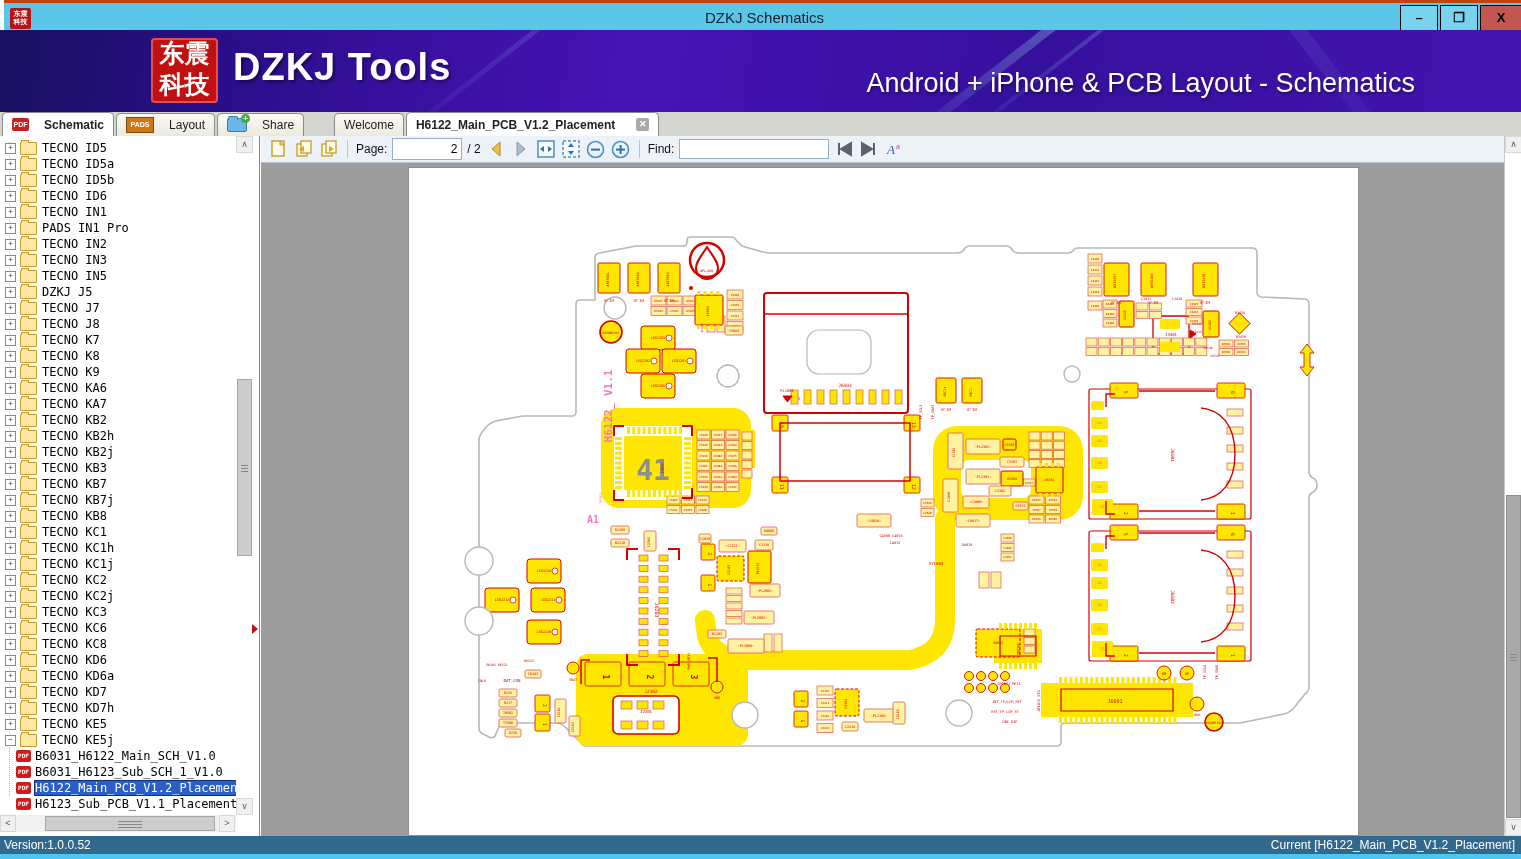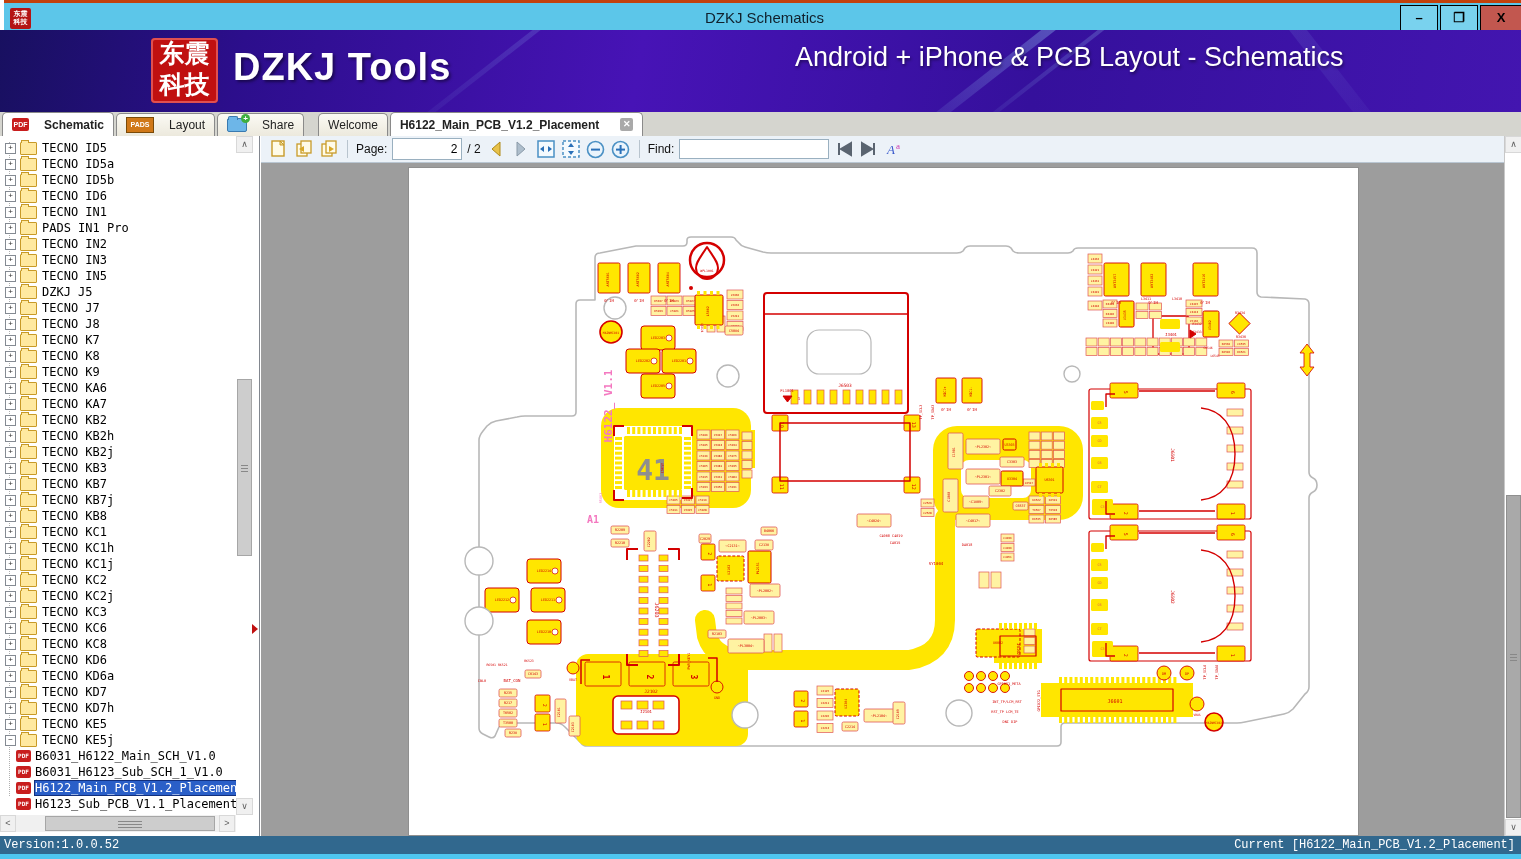--- a/index.html
+++ b/index.html
@@ -20,29 +20,29 @@
           background:linear-gradient(100deg,#181060 0%,#2c0e8c 16%,#4713b6 42%,#35109c 68%,#4315b0 100%)}
   .streak{position:absolute;background:linear-gradient(rgba(160,220,255,.35),rgba(160,220,255,.02));
           width:9px;height:220px;transform:rotate(52deg);top:-60px}
   .streak.s1{left:980px}.streak.s2{left:1035px;width:4px;opacity:.7}.streak.s3{left:470px;width:5px;opacity:.5}
   .streak.s4{left:1330px;width:14px;opacity:.35;transform:rotate(-38deg)}
   .logo-box{position:absolute;left:151px;top:8px;width:67px;height:65px;background:#c01010;border-radius:4px;
             color:#fff;font-weight:bold;font-size:25px;line-height:31px;text-align:center;
             box-shadow:inset 0 0 0 2px #e05050}
   .brand{position:absolute;left:233px;top:16px;color:#fff;font-size:38px;font-weight:bold;letter-spacing:1px;
          text-shadow:2px 2px 3px rgba(0,0,0,.45)}
-  .tagline{position:absolute;left:795px;width:620px;top:12px;color:#fff;font-size:27px;text-align:left;
+  .tagline{position:absolute;left:795px;width:620px;top:38px;color:#fff;font-size:27px;text-align:right;
            text-shadow:1px 2px 3px rgba(0,0,0,.45);white-space:nowrap}
   
   .tabstrip{position:absolute;left:0;top:112px;width:100%;height:24px;background:#d5d5cf;display:flex;align-items:flex-end}
   .tab{height:22px;display:flex;align-items:center;gap:15px;padding:0 9px;margin-left:2px;
        border:1px solid #8a8a8a;border-bottom:none;border-radius:5px 5px 0 0;
        background:linear-gradient(#fbfaf4,#ece9dd);font-size:12px;color:#222;cursor:pointer;white-space:nowrap}
   .tab.active{background:#fff;height:23px;font-weight:bold}
-  .tab.docsep{margin-left:14px}
+  .tab.docsep{margin-left:30px}
   .pdf-ic{width:17px;height:13px;background:#c81e1e;border-radius:2px;color:#fff;font-size:7px;font-weight:bold;
           text-align:center;line-height:13px}
   .pads-ic{width:26px;height:14px;background:#d07818;border:1px solid #7a4a08;color:#fff;font-size:7px;font-weight:bold;
            text-align:center;line-height:13px}
   .share-ic{position:relative;width:18px;height:12px;background:#6db6e8;border:1px solid #3a7ab0;border-radius:2px}
   .share-ic::before{content:"";position:absolute;left:0;top:-3px;width:8px;height:3px;background:#6db6e8;border:1px solid #3a7ab0;border-bottom:none;border-radius:2px 2px 0 0}
   .share-ic::after{content:"+";position:absolute;right:-4px;top:-5px;width:9px;height:9px;background:#3fae3f;border-radius:50%;
                    color:#fff;font-size:8px;line-height:9px;text-align:center;font-weight:bold}
   .closex{width:13px;height:13px;background:#a9a9a9;border-radius:2px;color:#fff;font-size:9px;font-weight:bold;
           line-height:13px;text-align:center;margin-left:6px;cursor:pointer}
@@ -81,21 +81,21 @@
   .sh-thumb{position:absolute;top:1px;height:15px;background:#cdcdcd;border:1px solid #a6a6a6;box-sizing:border-box;cursor:pointer}
   .splitter-arrow{position:absolute;left:252px;top:488px;width:0;height:0;border-left:6px solid #c01010;
                   border-top:5px solid transparent;border-bottom:5px solid transparent;cursor:pointer}
   
   .viewer{position:absolute;left:261px;top:163px;right:17px;bottom:23px;background:#9d9d9d;overflow:hidden}
   .page{position:absolute;left:147px;top:4px;width:949px;height:667px;background:#fff;border:1px solid #8f8f8f;box-sizing:content-box}
   .main-vscroll{position:absolute;right:0;top:136px;width:17px;height:700px;background:#fff;border-left:1px solid #c8c8c8;box-sizing:border-box}
   .mv-thumb{position:absolute;left:1px;width:15px;background:#a9a9a9;border:1px solid #8f8f8f;box-sizing:border-box}
   
   .statusbar{position:absolute;left:0;top:836px;width:100%;height:18px;background:#31688e;color:#fff;
-             font-family:Liberation Mono, monospace;font-size:12px;line-height:18px}
+             font-family:Liberation Sans, sans-serif;font-size:12px;line-height:18px}
   .statusbar .left{position:absolute;left:4px}
   .statusbar .right{position:absolute;right:6px}
   .bottomstrip{position:absolute;left:0;top:854px;width:100%;height:5px;background:#4ec6f0}
 </style>
 </head>
 <body>
 
 <div class="titlebar">
   <div class="app-icon"><span>东震</span><br><span>科技</span></div>
   <div class="title-text">DZKJ Schematics</div>

